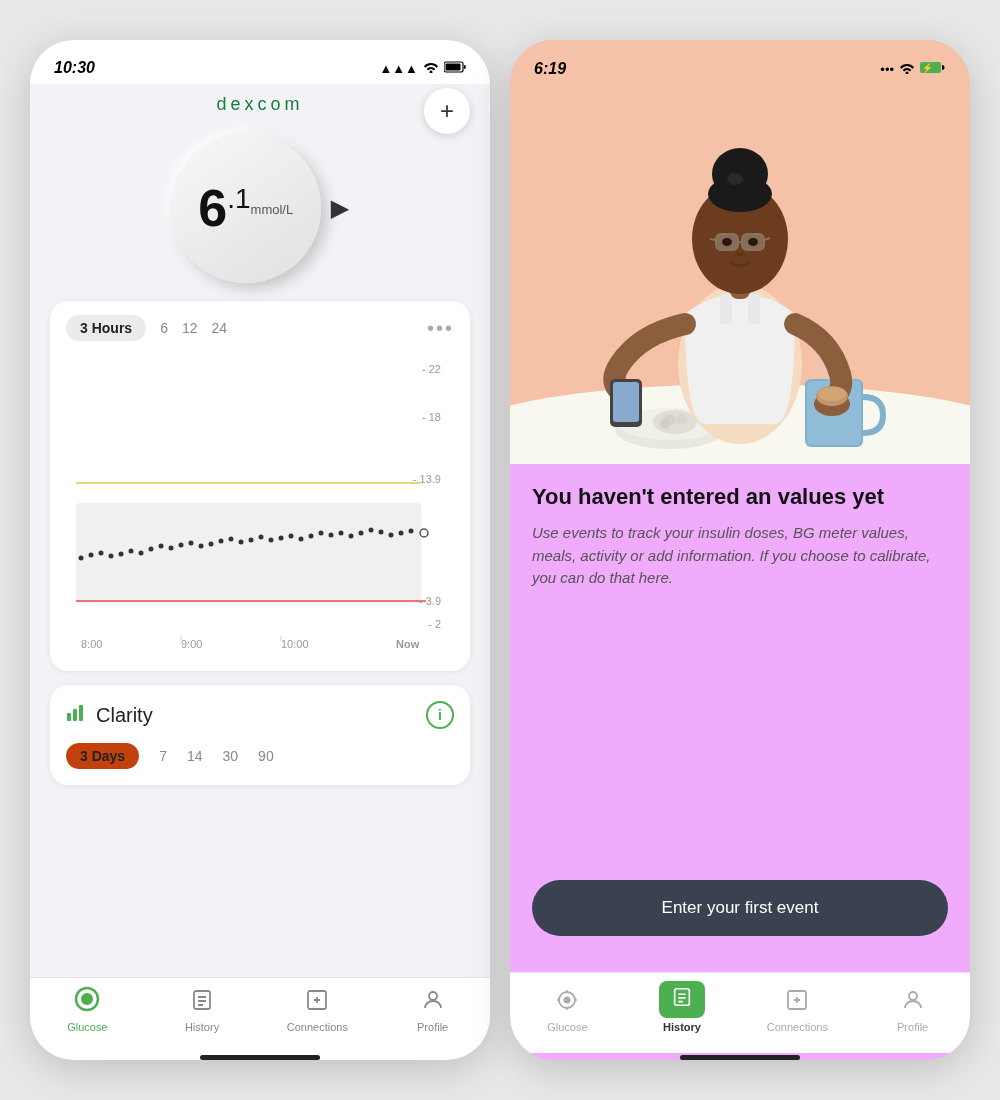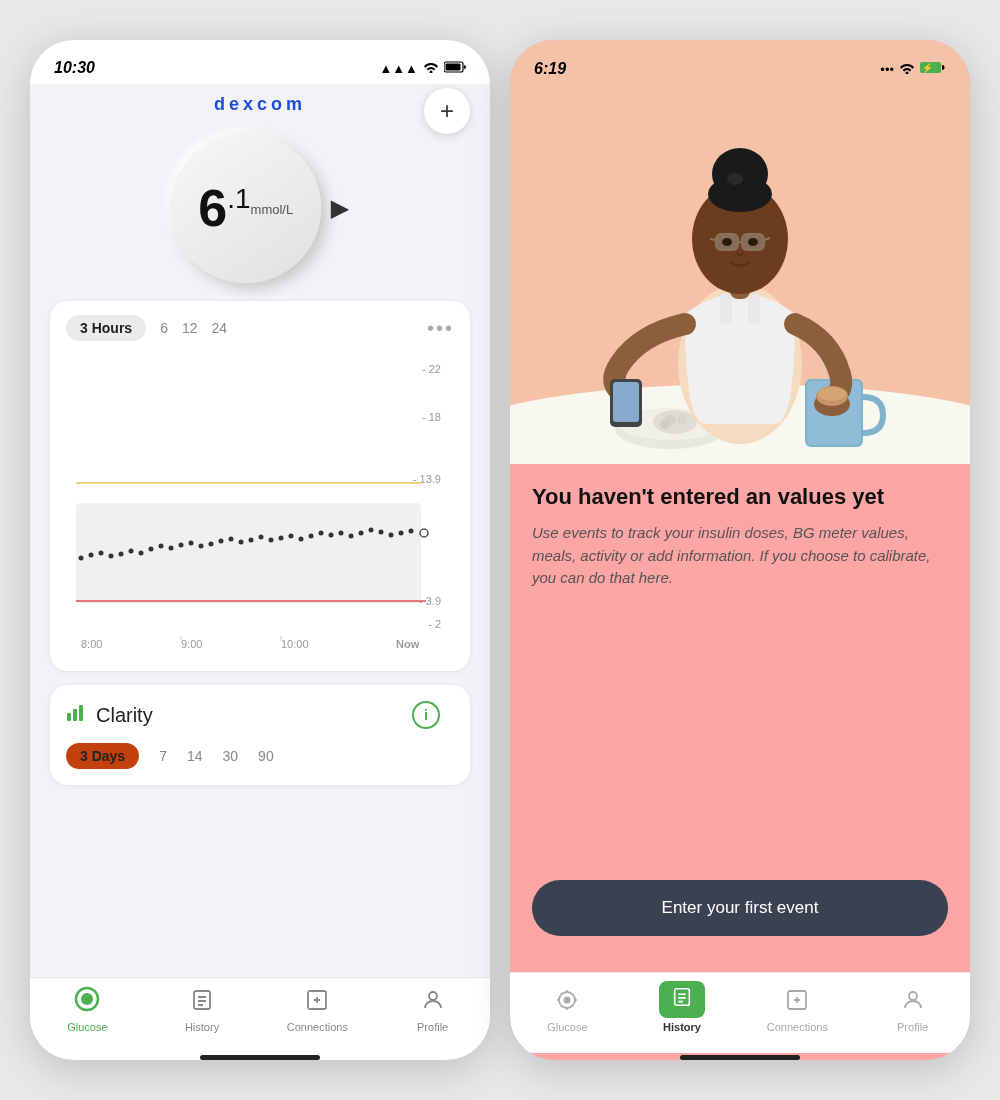--- a/index.html
+++ b/index.html
@@ -64,23 +64,23 @@
       gap: 14px;
     }
     .dexcom-header {
       display: flex;
       justify-content: center;
       position: relative;
       margin-bottom: 0;
     }
     .dexcom-logo {
       font-size: 18px;
-      font-weight: 700;
+      font-weight: 400;
       letter-spacing: 4px;
-      color: #1d4ed8;
+      color: #15803d;
       text-transform: lowercase;
     }
     .add-button {
       position: absolute;
       right: 0;
       top: -6px;
       width: 46px;
       height: 46px;
       border-radius: 50%;
       background: #fff;
@@ -169,21 +169,21 @@
     
     .chart-svg-wrap {
       position: relative;
       width: 100%;
     }
 
     
     .clarity-card {
       background: #fff;
       border-radius: 18px;
-      padding: 16px 30px 16px 16px;
+      padding: 16px 16px 16px 16px;
       box-shadow: 0 1px 6px rgba(0,0,0,0.07);
     }
     .clarity-header {
       display: flex;
       align-items: center;
       justify-content: space-between;
       margin-bottom: 14px;
     }
     .clarity-title-wrap {
       display: flex;
@@ -264,21 +264,21 @@
       height: 5px;
       width: 120px;
       background: #222;
       border-radius: 3px;
       margin: 0 auto;
       margin-top: 2px;
     }
 
     
     .screen2 {
-      background: #fca5a5;
+      background: #f0abfc;
     }
     .screen2-top {
       background: #f5c2a8;
       position: relative;
       overflow: hidden;
       height: 380px;
       display: flex;
       align-items: flex-end;
       justify-content: center;
     }

